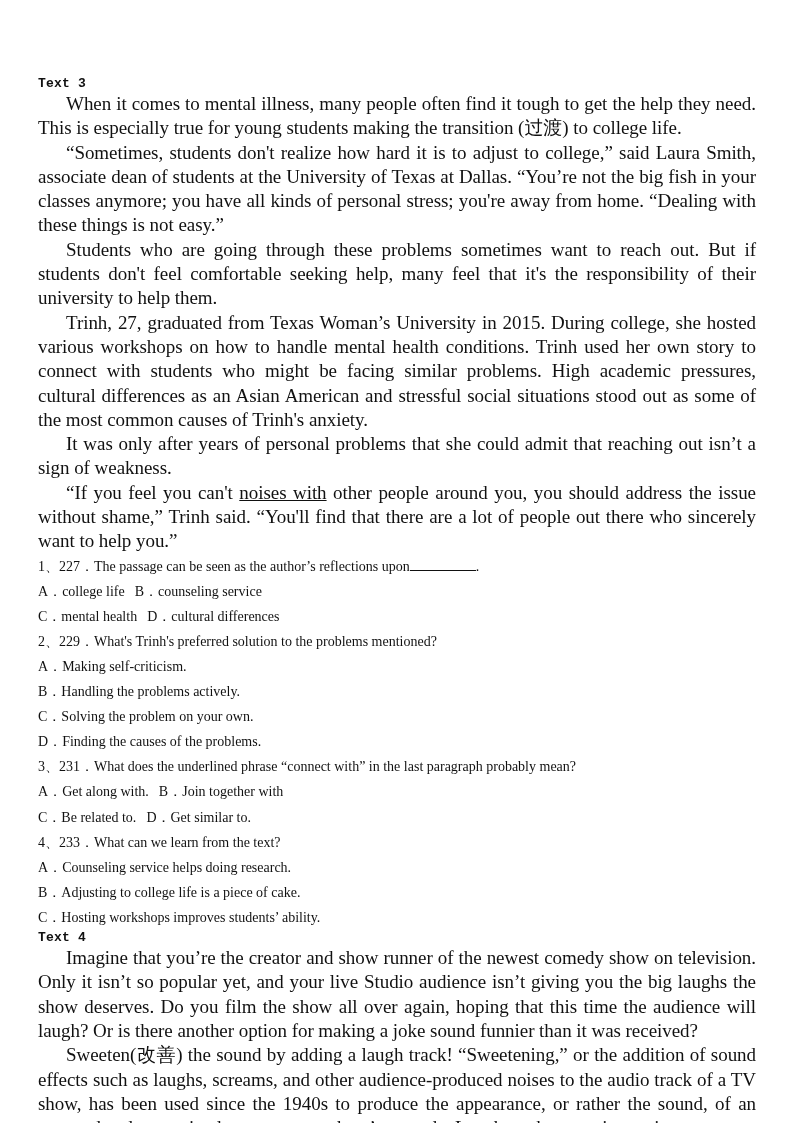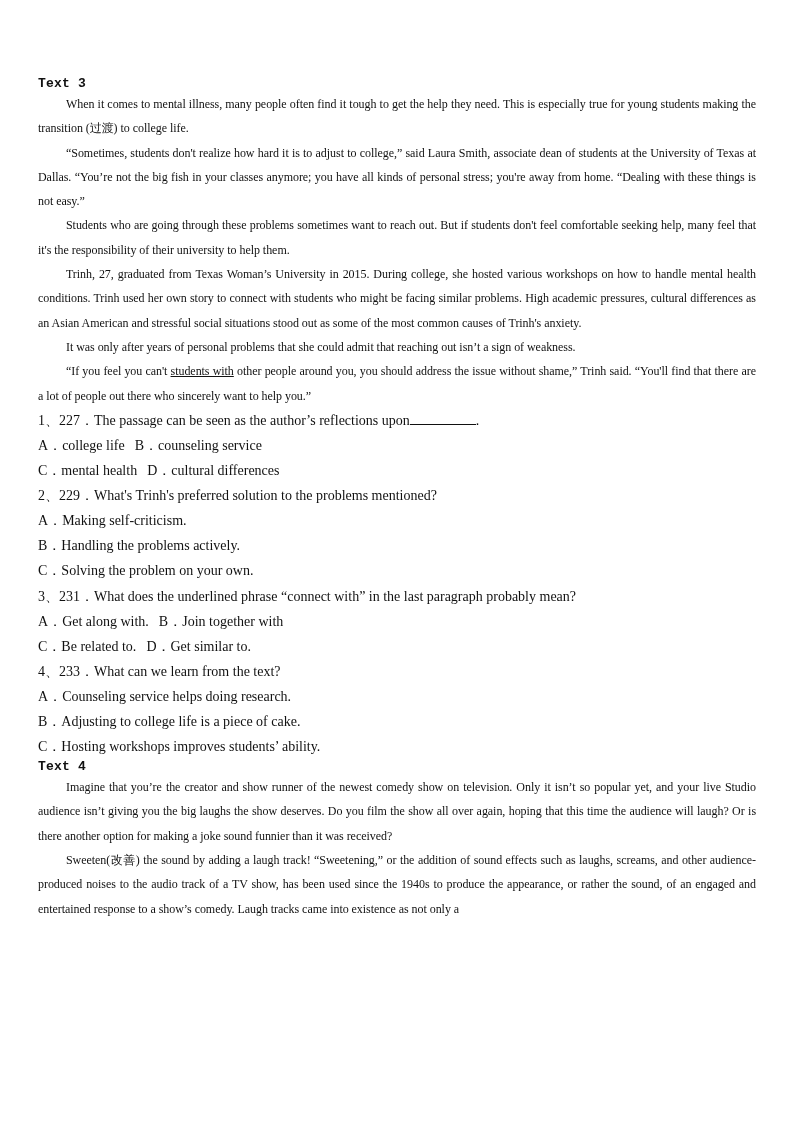--- a/index.html
+++ b/index.html
@@ -24,21 +24,21 @@
     .heading {
       font-family: "Liberation Mono", "DejaVu Sans Mono", monospace;
       font-size: 13px;
       text-align: left;
       height: 16px;
       line-height: 16px;
       margin: 0;
       letter-spacing: 0.2px;
     }
     .para {
-      font-size: 12px;
+      font-size: 19px;
       line-height: 24.3px;
       text-align: justify;
       margin: 0;
       text-indent: 28px;
       letter-spacing: -0.05px;
     }
     .q-line {
       font-size: 14px;
       line-height: 25.1px;
       margin: 0;
@@ -64,36 +64,37 @@
 
 <div class="page">
 
   <section>
     <h2 class="heading">Text 3</h2>
     <p class="para">When it comes to mental illness, many people often find it tough to get the help they need. This is especially true for young students making the transition (过渡) to college life.</p>
     <p class="para">“Sometimes, students don't realize how hard it is to adjust to college,” said Laura Smith, associate dean of students at the University of Texas at Dallas. “You’re not the big fish in your classes anymore; you have all kinds of personal stress; you're away from home. “Dealing with these things is not easy.”</p>
     <p class="para">Students who are going through these problems sometimes want to reach out. But if students don't feel comfortable seeking help, many feel that it's the responsibility of their university to help them.</p>
     <p class="para">Trinh, 27, graduated from Texas Woman’s University in 2015. During college, she hosted various workshops on how to handle mental health conditions. Trinh used her own story to connect with students who might be facing similar problems. High academic pressures, cultural differences as an Asian American and stressful social situations stood out as some of the most common causes of Trinh's anxiety.</p>
     <p class="para">It was only after years of personal problems that she could admit that reaching out isn’t a sign of weakness.</p>
-    <p class="para"><span>“If you feel you can't </span><span class="underline">students with</span><span> other people around you, you should address the issue without shame,” Trinh said. “You'll find that there are a lot of people out there who sincerely want to help you.”</span></p>
+    <p class="para"><span>“If you feel you can't </span><span class="underline">noises with</span><span> other people around you, you should address the issue without shame,” Trinh said. “You'll find that there are a lot of people out there who sincerely want to help you.”</span></p>
   </section>
 
   <section>
 
     <div>
       <p class="q-line"><span>1、227．</span><span>The passage can be seen as the author’s reflections upon</span><span class="blank"></span><span>.</span></p>
       <p class="q-line"><span><span>A．</span><span>college life</span></span><span class="gap"></span><span><span>B．</span><span>counseling service</span></span></p>
       <p class="q-line"><span><span>C．</span><span>mental health</span></span><span class="gap"></span><span><span>D．</span><span>cultural differences</span></span></p>
     </div>
 
     <div>
       <p class="q-line"><span>2、229．</span><span>What's Trinh's preferred solution to the problems mentioned?</span></p>
       <p class="q-line"><span>A．</span><span>Making self-criticism.</span></p>
       <p class="q-line"><span>B．</span><span>Handling the problems actively.</span></p>
       <p class="q-line"><span>C．</span><span>Solving the problem on your own.</span></p>
+      <p class="q-line"><span>D．</span><span>Finding the causes of the problems.</span></p>
     </div>
 
     <div>
       <p class="q-line"><span>3、231．</span><span>What does the underlined phrase “connect with” in the last paragraph probably mean?</span></p>
       <p class="q-line"><span><span>A．</span><span>Get along with.</span></span><span class="gap"></span><span><span>B．</span><span>Join together with</span></span></p>
       <p class="q-line"><span><span>C．</span><span>Be related to.</span></span><span class="gap"></span><span><span>D．</span><span>Get similar to.</span></span></p>
     </div>
 
     <div>
       <p class="q-line"><span>4、233．</span><span>What can we learn from the text?</span></p>

